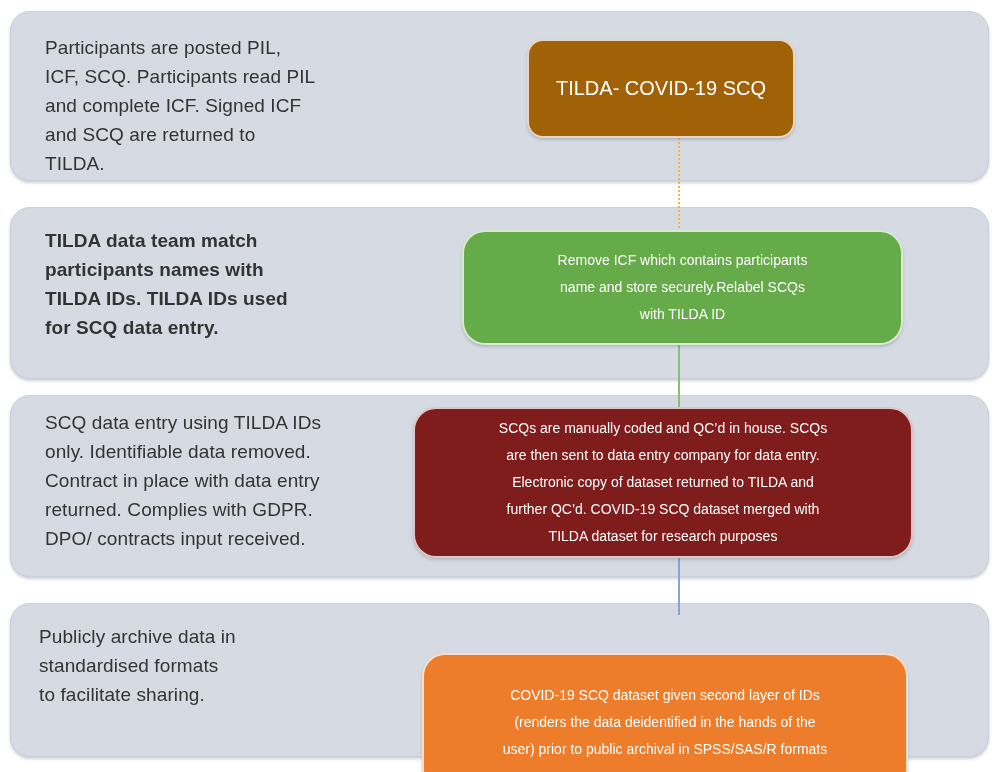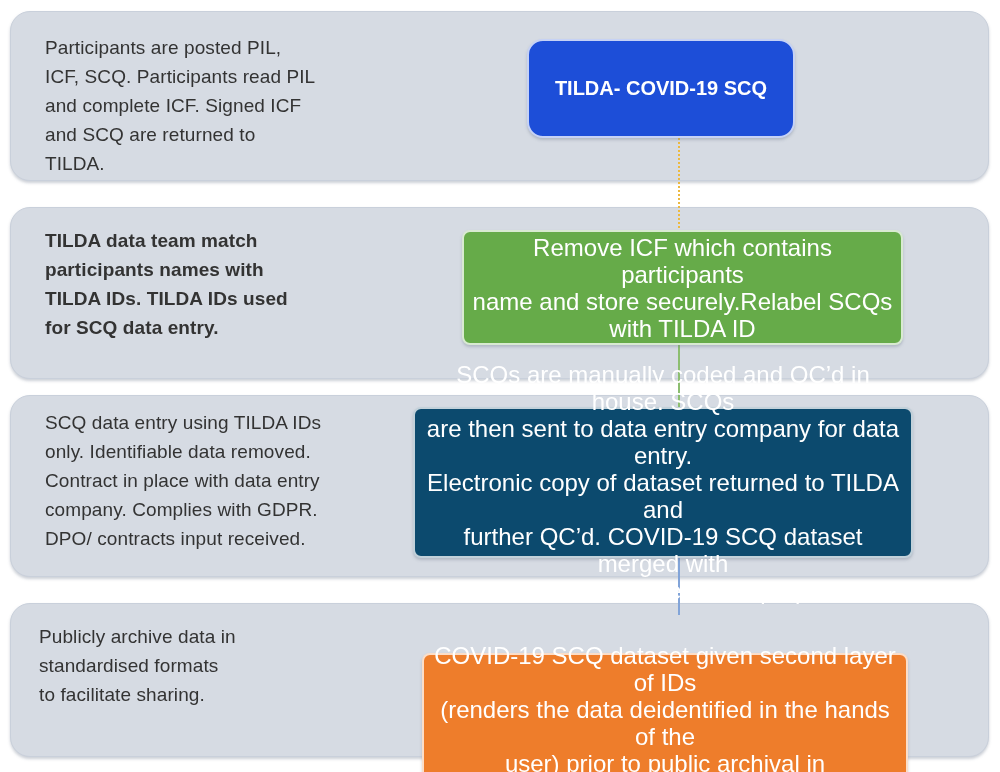--- a/index.html
+++ b/index.html
@@ -19,30 +19,30 @@
     color:#333333;
     font-size:19px;
     line-height:29px;
     white-space:pre-line;
     letter-spacing:0.1px;
   }
   .node{
     position:absolute;
     display:flex;align-items:center;justify-content:center;
     color:#ffffff;text-align:center;
-    border-radius:8px;
+    border-radius:23px;
     border:2px solid rgba(255,255,255,0.75);
     box-shadow:0 2px 3px rgba(110,120,140,0.35);
-    font-size:24px;line-height:27px;
+    font-size:14px;line-height:27px;
     white-space:pre-line;
     padding:4px 8px;box-sizing:border-box;
   }
-  .node-yellow{background:#1d4ed8;font-size:20px;border-radius:16px;font-weight:bold;}
+  .node-yellow{background:#a16207;font-size:20px;border-radius:16px;}
   .node-green{background:#66AB49;}
-  .node-blue{background:#0c4a6e;justify-content:flex-end;}
+  .node-blue{background:#7f1d1d;}
   .node-orange{background:#EE7D2B;margin-top:40px;}
   .connector{position:absolute;width:0;}
   .conn-yellow{border-left:2px dotted #EDB93F;}
   .conn-green{border-left:2px solid #8CBE70;}
   .conn-blue{border-left:2px solid #82A4D8;}
 </style>
 </head>
 <body>
 
 <div class="canvas">
@@ -61,21 +61,21 @@
 and complete ICF. Signed ICF
 and SCQ are returned to
 TILDA.</div>
   <div class="side-text" style="left:45px;top:226px;width:350px;font-weight:bold;">TILDA data team match
 participants names with
 TILDA IDs. TILDA IDs used
 for SCQ data entry.</div>
   <div class="side-text" style="left:45px;top:408px;width:360px;">SCQ data entry using TILDA IDs
 only. Identifiable data removed.
 Contract in place with data entry
-company. Complies with GDPR.
+returned. Complies with GDPR.
 DPO/ contracts input received.</div>
   <div class="side-text" style="left:39px;top:622px;width:340px;">Publicly archive data in
 standardised formats
 to facilitate sharing.</div>
 
   <div class="node node-yellow" style="left:527px;top:39px;width:268px;height:99px;">
     <span>TILDA- COVID-19 SCQ</span>
   </div>
 
   <div class="node node-green" style="left:462px;top:230px;width:441px;height:115px;">

